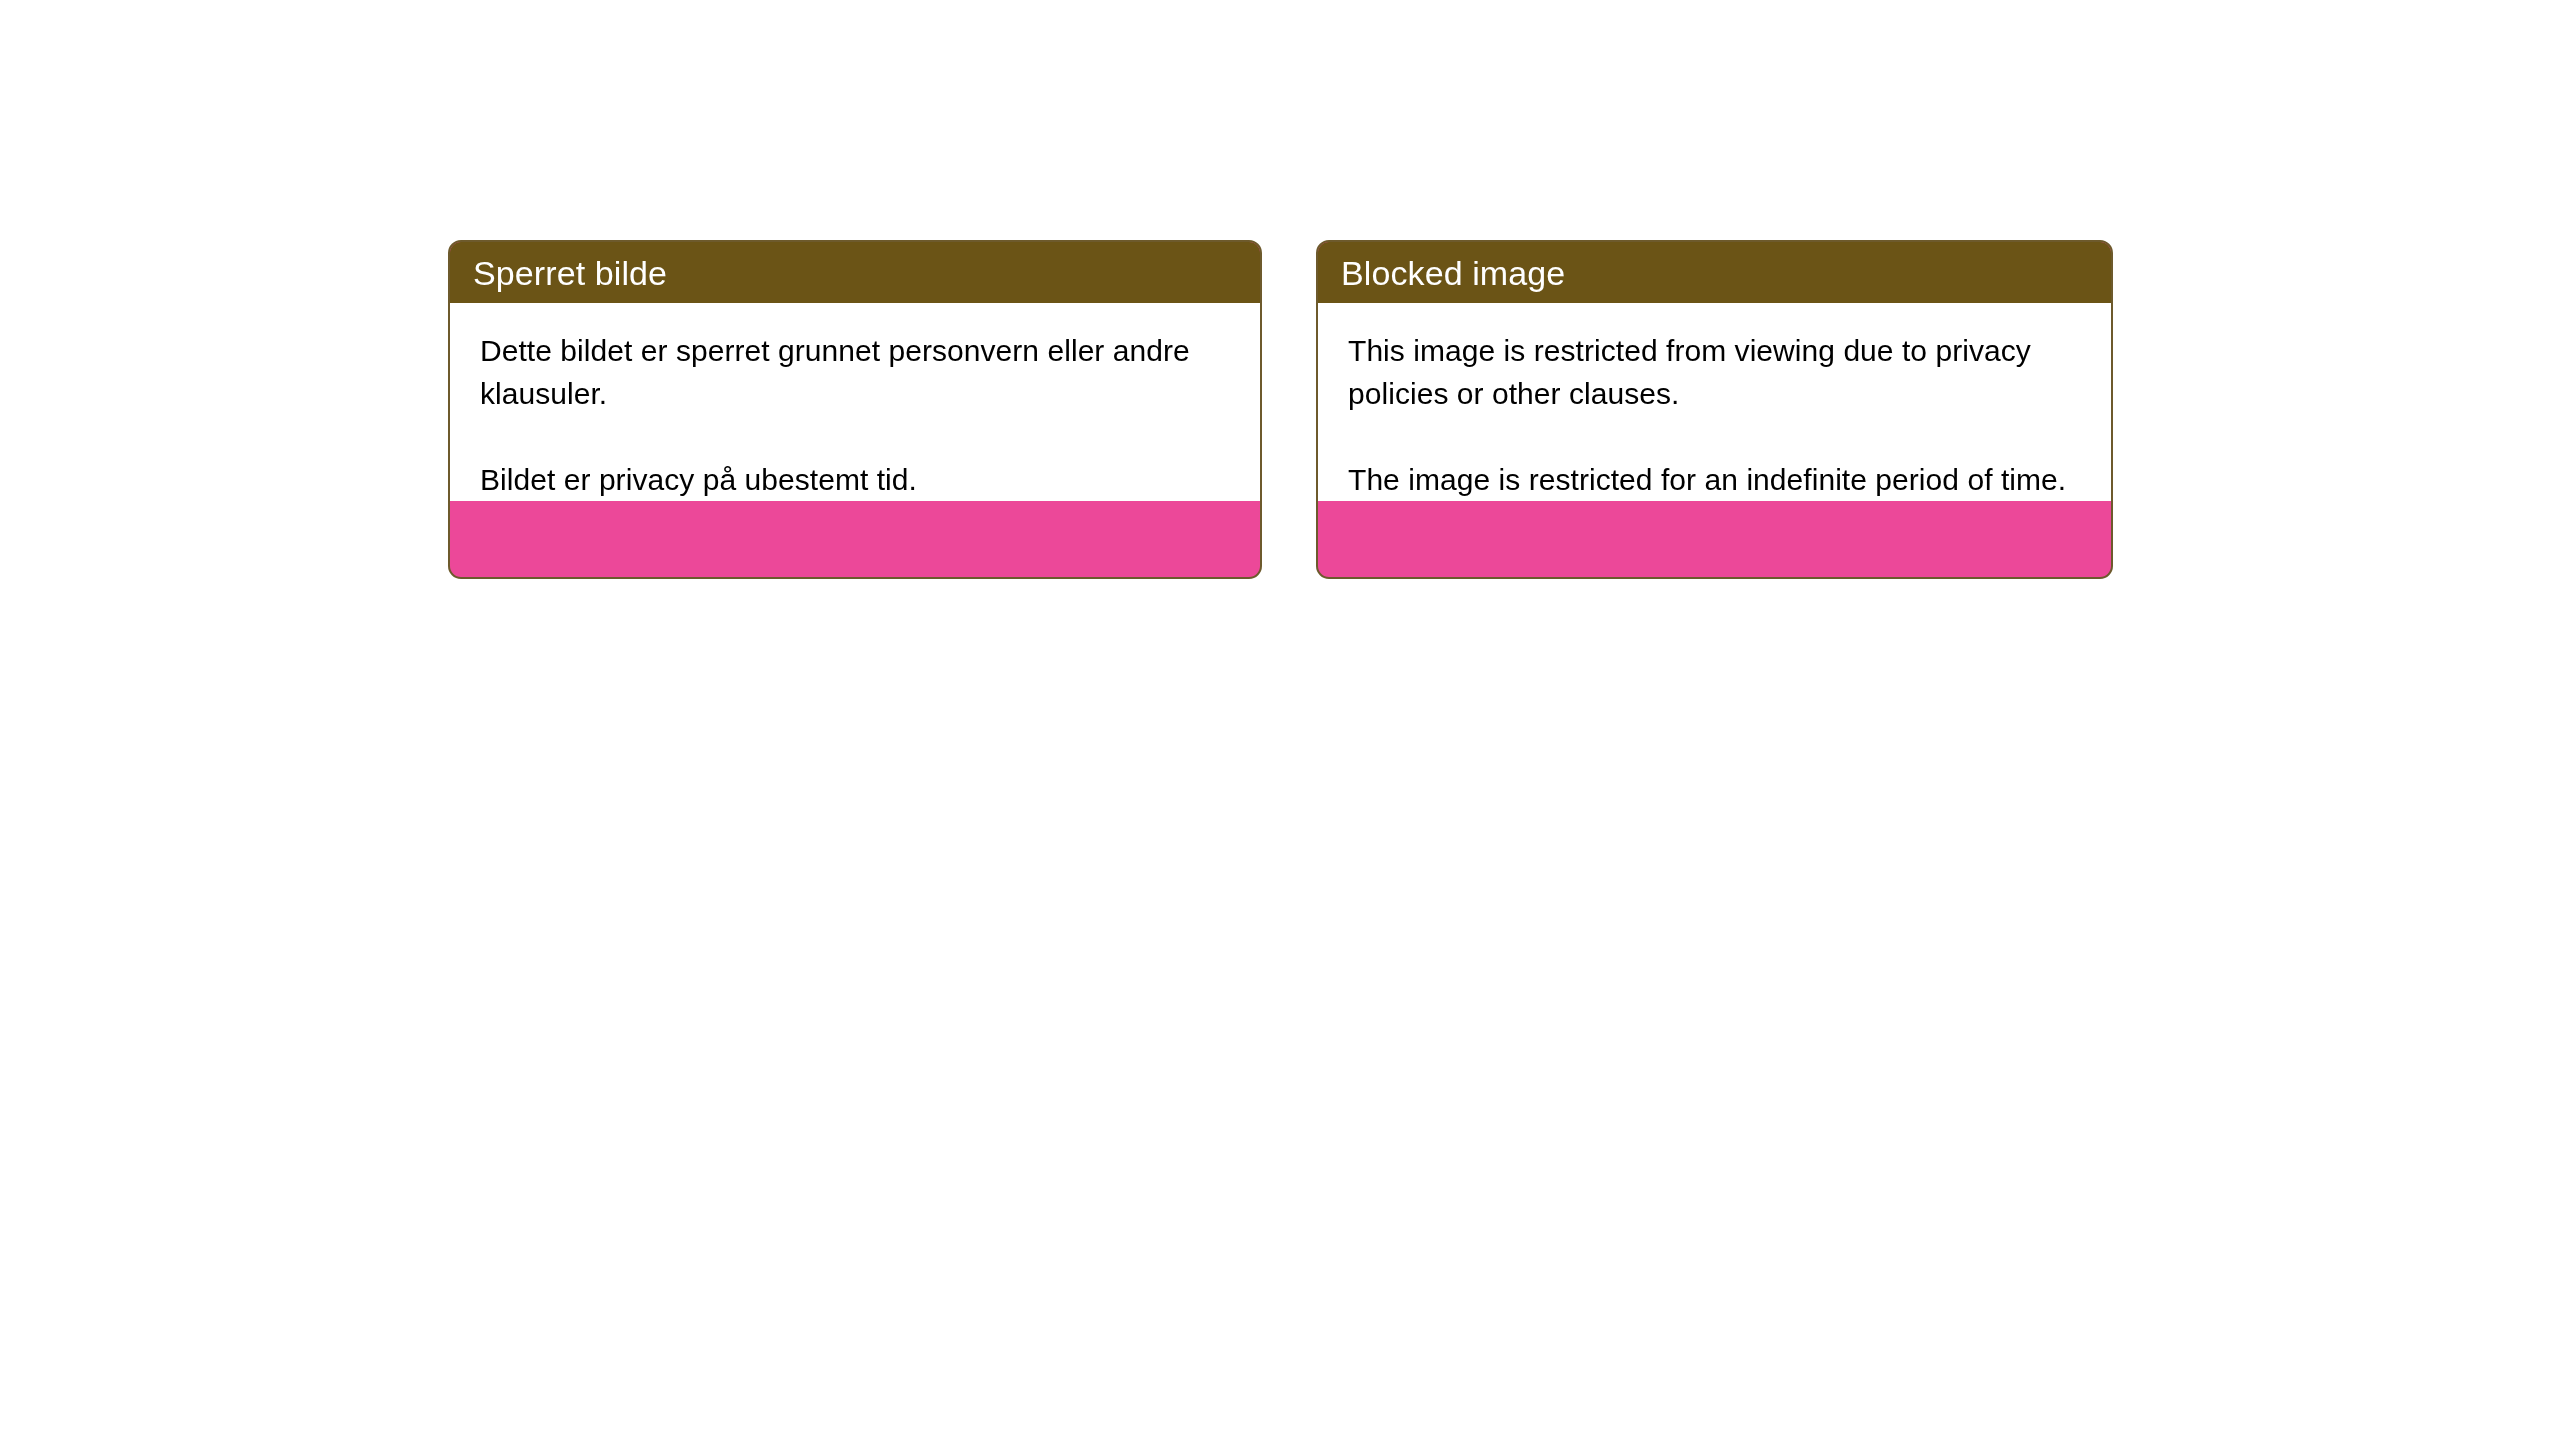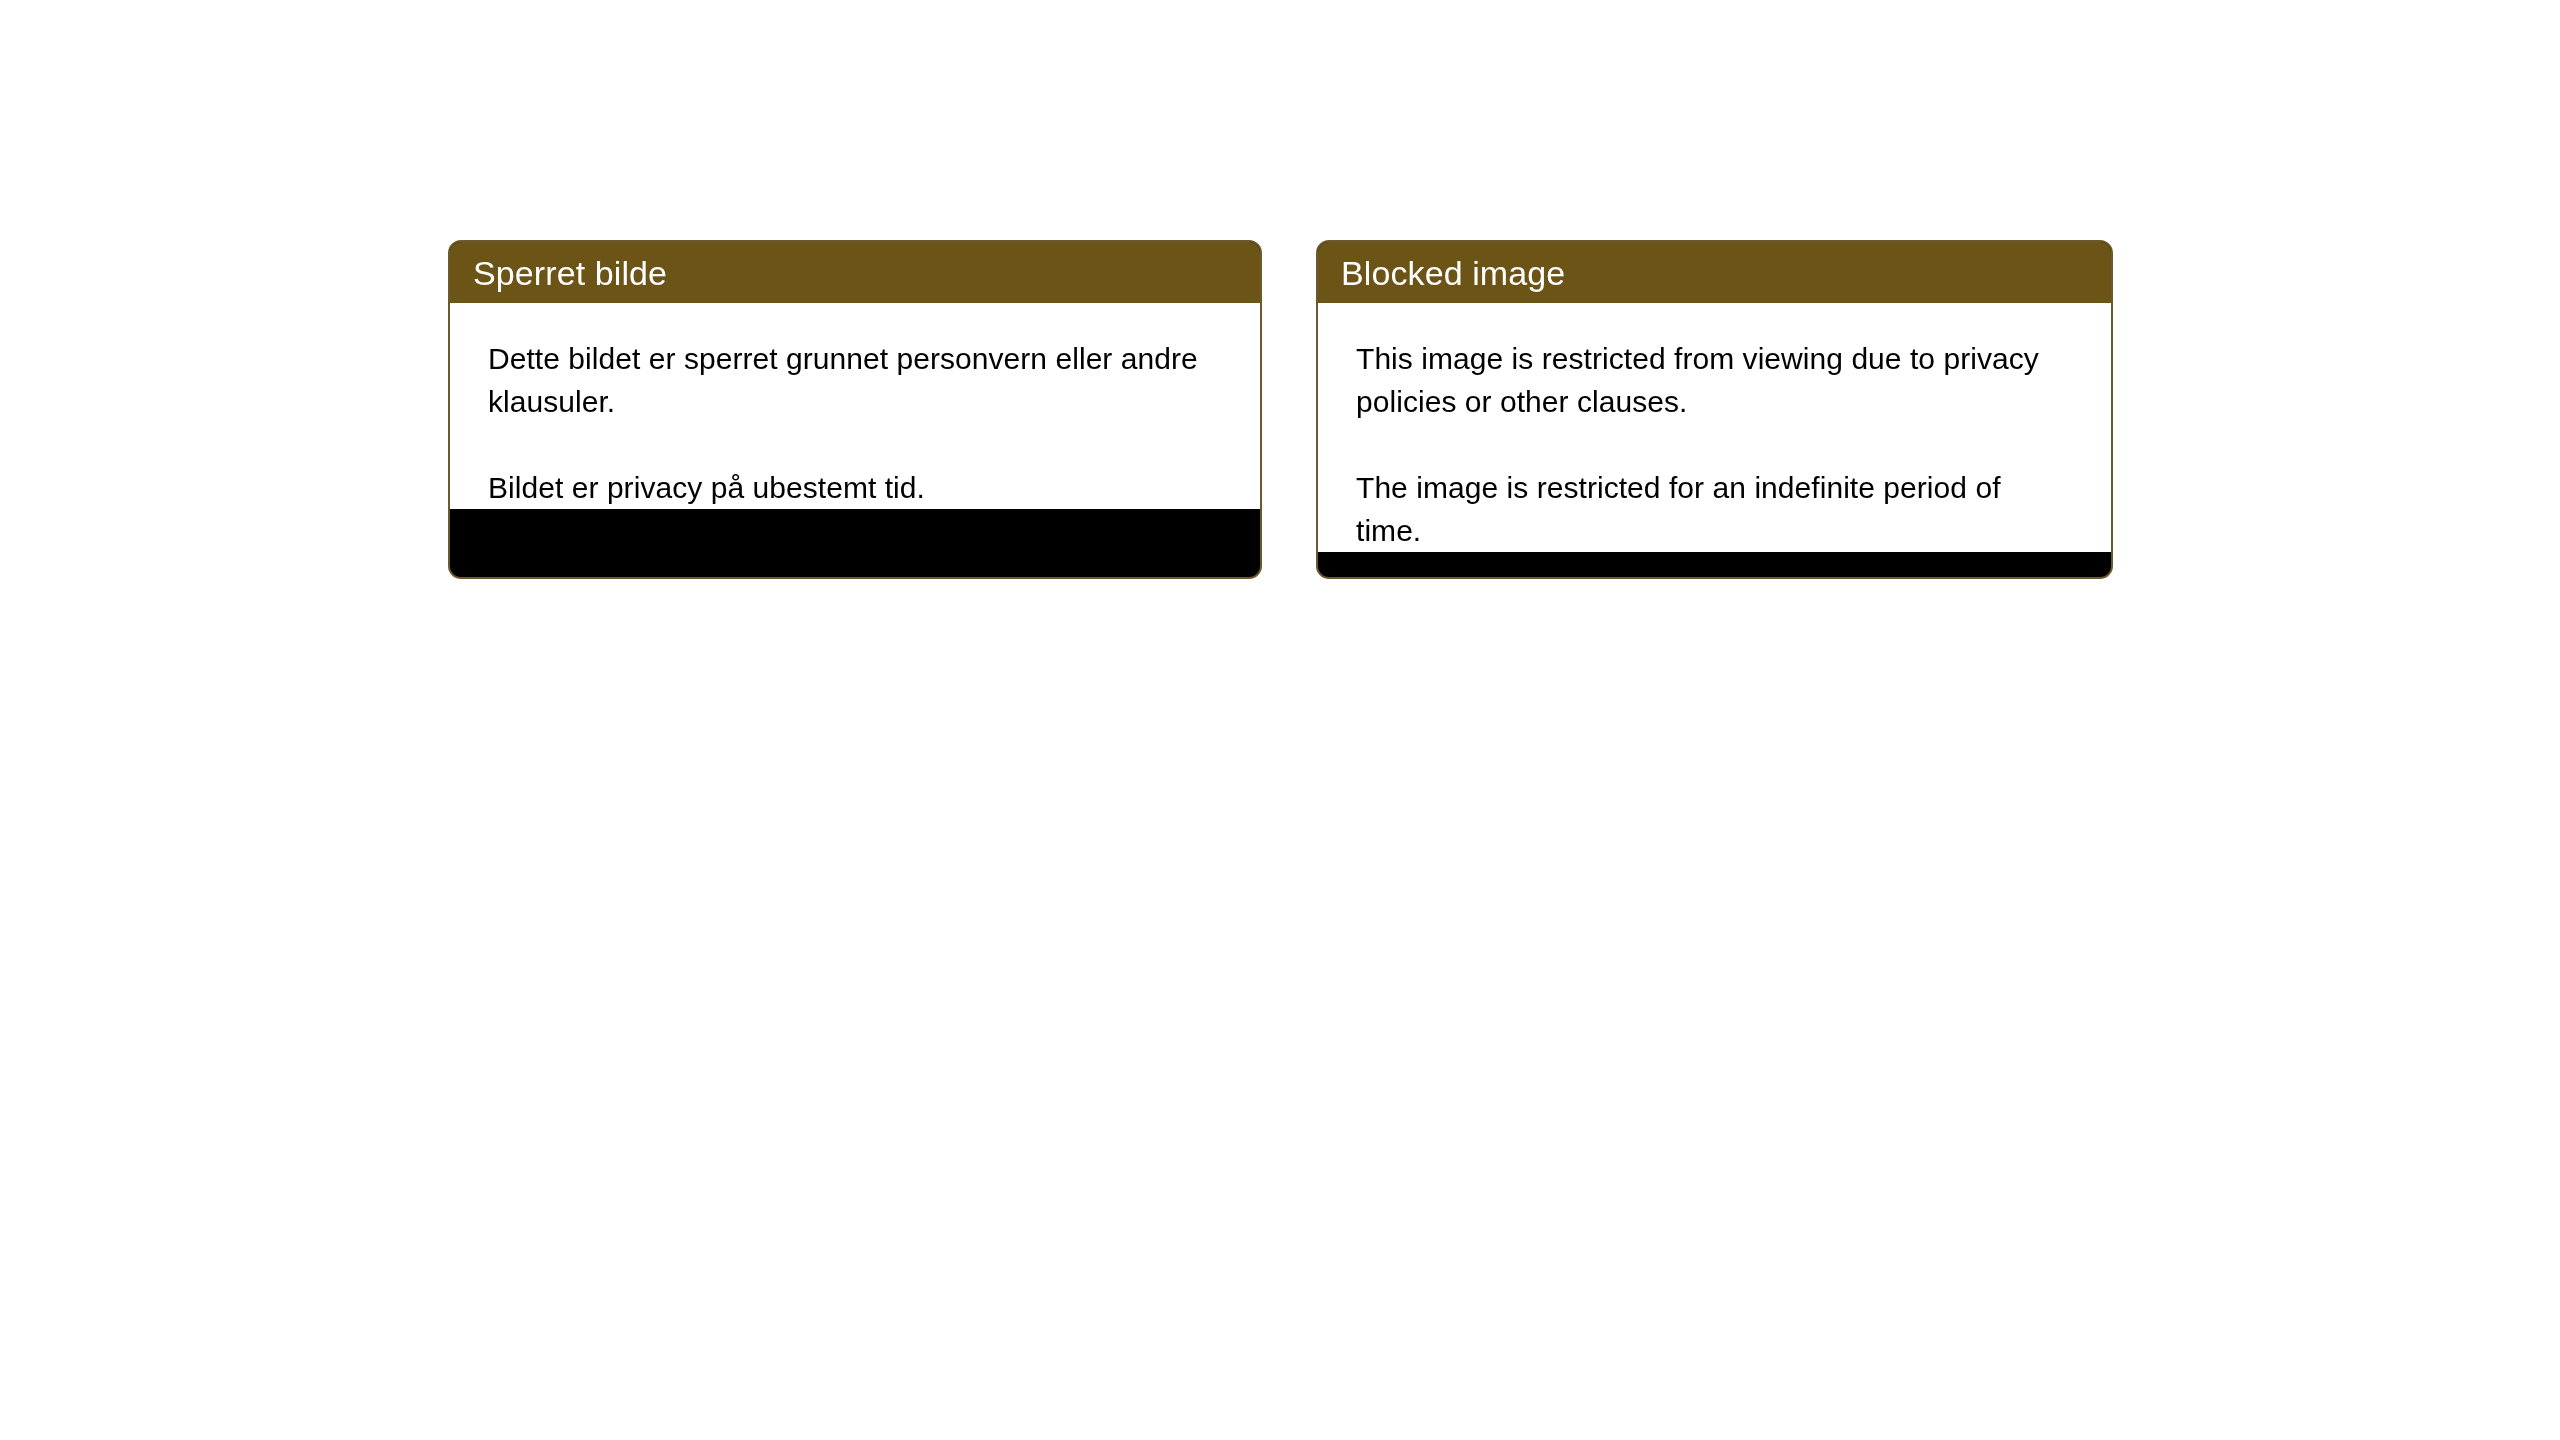--- a/index.html
+++ b/index.html
@@ -18,21 +18,21 @@
   .canvas {
     position: relative;
     width: 2560px;
     height: 1440px;
     background: #ffffff;
   }
 
   .card {
     position: absolute;
     box-sizing: border-box;
-    background: #000000;
+    background: #ec4899;
     border: 2px solid #6d5a2c;
     border-radius: 13px;
     overflow: hidden;
   }
 
   .card-header {
     box-sizing: border-box;
     height: 61px;
     background: #6b5416;
     display: flex;
@@ -53,21 +53,21 @@
     box-sizing: border-box;
     padding: 22px 26px 0 26px;
     background: #ffffff;
   }
 
   .body-para {
     color: #000000;
     font-size: 30px;
     font-weight: 400;
     line-height: 43px;
-    margin: 12px;
+    margin: 4px;
     letter-spacing: 0.05px;
   }
 
   .body-para + .body-para {
     margin-top: 43px;
   }
 
   
   #card-blocked-no {
     left: 448px;

